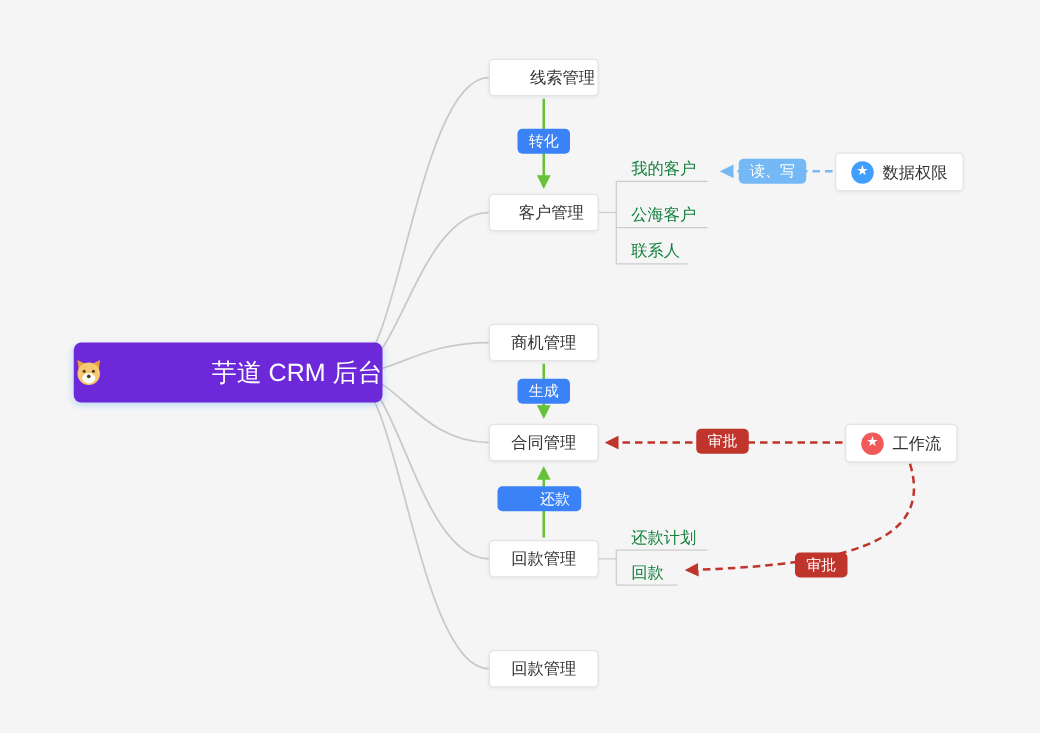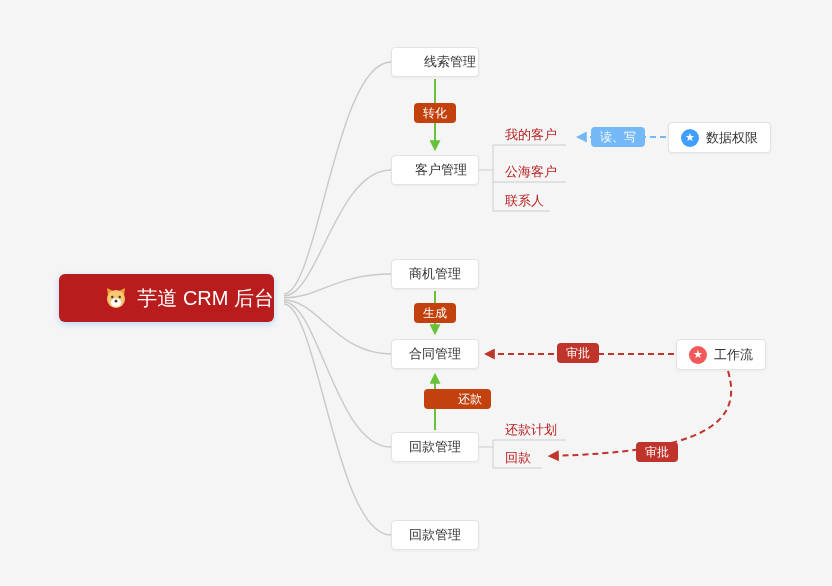--- a/index.html
+++ b/index.html
@@ -6,33 +6,33 @@
   .stage{position:relative;width:832px;height:586px;background:#f5f5f5;overflow:hidden;}
   svg.lines{position:absolute;left:0;top:0;width:832px;height:586px;pointer-events:none;}
   .node{
     position:absolute;background:#fff;border:1px solid #e3e3e3;border-radius:4px;
     display:flex;align-items:center;justify-content:center;
     font-size:13px;color:#333;box-shadow:0 1px 3px rgba(0,0,0,.05);box-sizing:border-box;
   }
   .main-node{width:88px;height:30px;}
   .side-node{padding:0 12px;height:31px;gap:7px;}
   .root-node{
-    position:absolute;left:59px;top:274px;width:215px;height:48px;
-    background:#b91c1c;border-radius:6px;color:#fff;font-size:20px;
-    display:flex;align-items:center;justify-content:flex-end;gap:9px;
+    position:absolute;left:59px;top:274px;width:247px;height:48px;
+    background:#6d28d9;border-radius:6px;color:#fff;font-size:20px;
+    display:flex;align-items:center;justify-content:space-between;gap:9px;
     box-shadow:0 2px 6px rgba(75,158,247,.35);
   }
   .badge{
     position:absolute;color:#fff;font-size:12px;border-radius:4px;
     padding:4px 9px;line-height:1;white-space:nowrap;
   }
-  .badge.green{background:#c2410c;}
+  .badge.green{background:#3b82f6;}
   .badge.blue{background:#74b9f6;}
   .badge.red{background:#bf342b;}
-  .subitem{position:absolute;font-size:13px;color:#b91c1c;white-space:nowrap;}
+  .subitem{position:absolute;font-size:13px;color:#15803d;white-space:nowrap;}
   .circle-icon{
     width:18px;height:18px;border-radius:50%;flex:0 0 18px;
     display:inline-flex;align-items:center;justify-content:center;
     color:#fff;font-size:11px;line-height:1;
   }
   .circle-icon.blue{background:#409eff;}
   .circle-icon.red{background:#f25a5a;}
   .logo{display:inline-flex;align-items:center;}
 </style>
 </head>
@@ -123,21 +123,21 @@
 
   <div class="subitem" style="left:505px;top:126px;">我的客户</div>
   <div class="subitem" style="left:505px;top:163px;">公海客户</div>
   <div class="subitem" style="left:505px;top:192px;">联系人</div>
 
   <div class="subitem" style="left:505px;top:421px;">还款计划</div>
   <div class="subitem" style="left:505px;top:449px;">回款</div>
 
   <div class="badge green" style="left:414px;top:103px;">转化</div>
   <div class="badge green" style="left:414px;top:303px;">生成</div>
-  <div class="badge green" style="left:424px;top:389px;padding-left:34px;">还款</div>
+  <div class="badge green" style="left:398px;top:389px;padding-left:34px;">还款</div>
   <div class="badge blue" style="left:591px;top:127px;">读、写</div>
   <div class="badge red" style="left:557px;top:343px;">审批</div>
   <div class="badge red" style="left:636px;top:442px;">审批</div>
 
   <div class="node side-node" style="left:668px;top:122px;">
     <span class="circle-icon blue">★</span>
     <span>数据权限</span>
   </div>
   <div class="node side-node" style="left:676px;top:339px;">
     <span class="circle-icon red">★</span>

